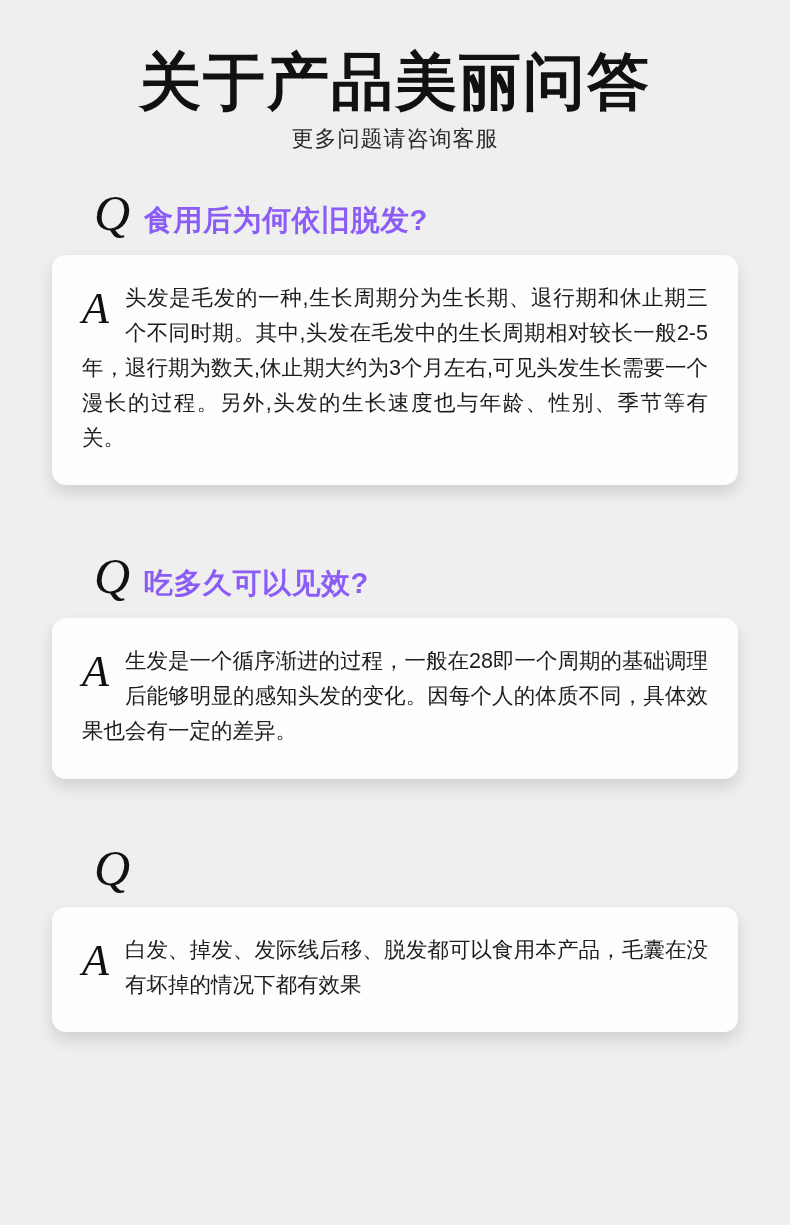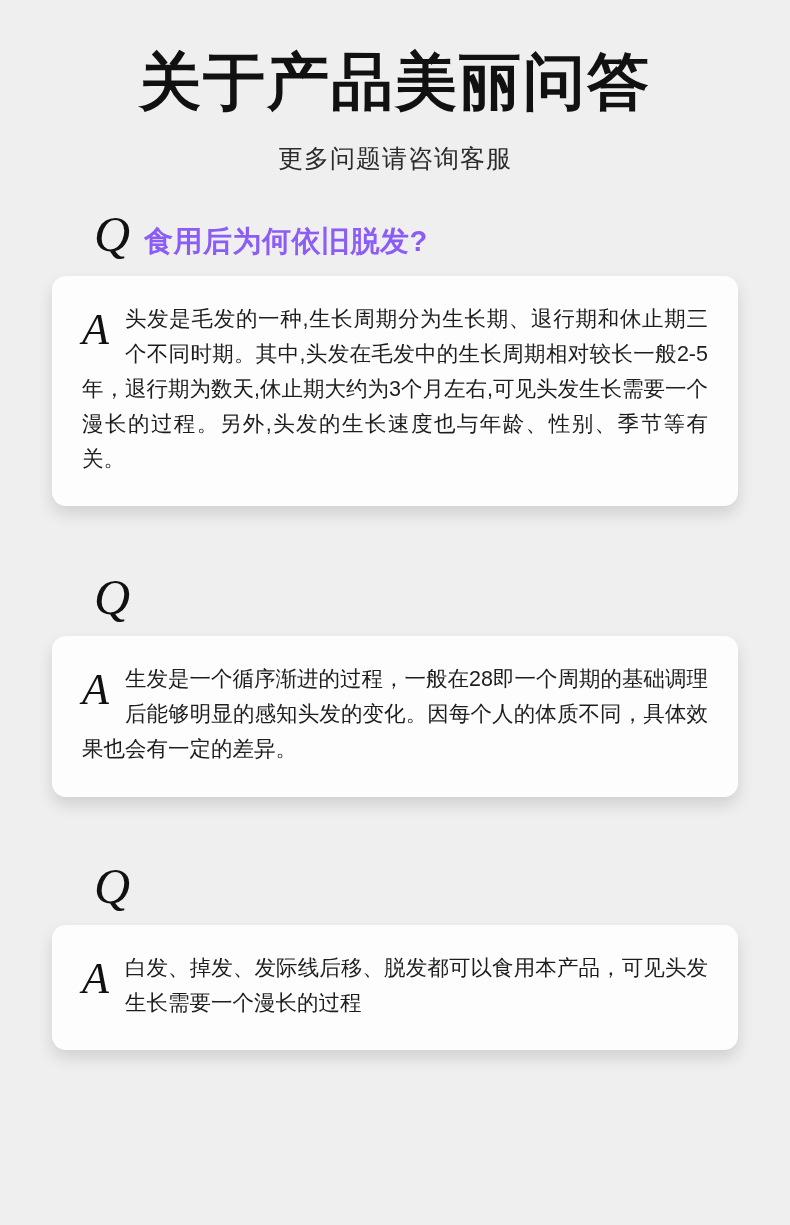--- a/index.html
+++ b/index.html
@@ -25,24 +25,24 @@
     text-align: center;
     font-size: 62px;
     font-weight: 700;
     letter-spacing: 2px;
     line-height: 1.1;
     padding-top: 48px;
     color: #111;
   }
   .subtitle {
     text-align: center;
-    font-size: 25px;
+    font-size: 22px;
     font-weight: 400;
     color: #2b2b2b;
-    margin-top: 26px;
+    margin-top: 8px;
     letter-spacing: 1px;
   }
   .qa-block {
     margin-top: 30px;
   }
   .question {
     display: flex;
     align-items: baseline;
     padding-left: 42px;
     margin-bottom: 14px;
@@ -109,34 +109,35 @@
       <div class="answer-inner">
         <span class="a-mark">A</span>
         <span>头发是毛发的一种,生长周期分为生长期、退行期和休止期三个不同时期。其中,头发在毛发中的生长周期相对较长一般2-5年，退行期为数天,休止期大约为3个月左右,可见头发生长需要一个漫长的过程。另外,头发的生长速度也与年龄、性别、季节等有关。</span>
       </div>
     </div>
   </div>
 
   <div class="qa-block block-gap-2">
     <div class="question">
       <span class="q-mark">Q</span>
+      <span class="q-text">吃多久可以见效?</span>
     </div>
     <div class="answer-card">
       <div class="answer-inner">
         <span class="a-mark">A</span>
         <span>生发是一个循序渐进的过程，一般在28即一个周期的基础调理后能够明显的感知头发的变化。因每个人的体质不同，具体效果也会有一定的差异。</span>
       </div>
     </div>
   </div>
 
   <div class="qa-block block-gap-3">
     <div class="question">
       <span class="q-mark">Q</span>
     </div>
     <div class="answer-card">
       <div class="answer-inner">
         <span class="a-mark">A</span>
-        <span>白发、掉发、发际线后移、脱发都可以食用本产品，可见头发生长需要一个漫长的过程</span>
+        <span>白发、掉发、发际线后移、脱发都可以食用本产品，毛囊在没有坏掉的情况下都有效果</span>
       </div>
     </div>
   </div>
 
 </div>
 
 </body></html>

